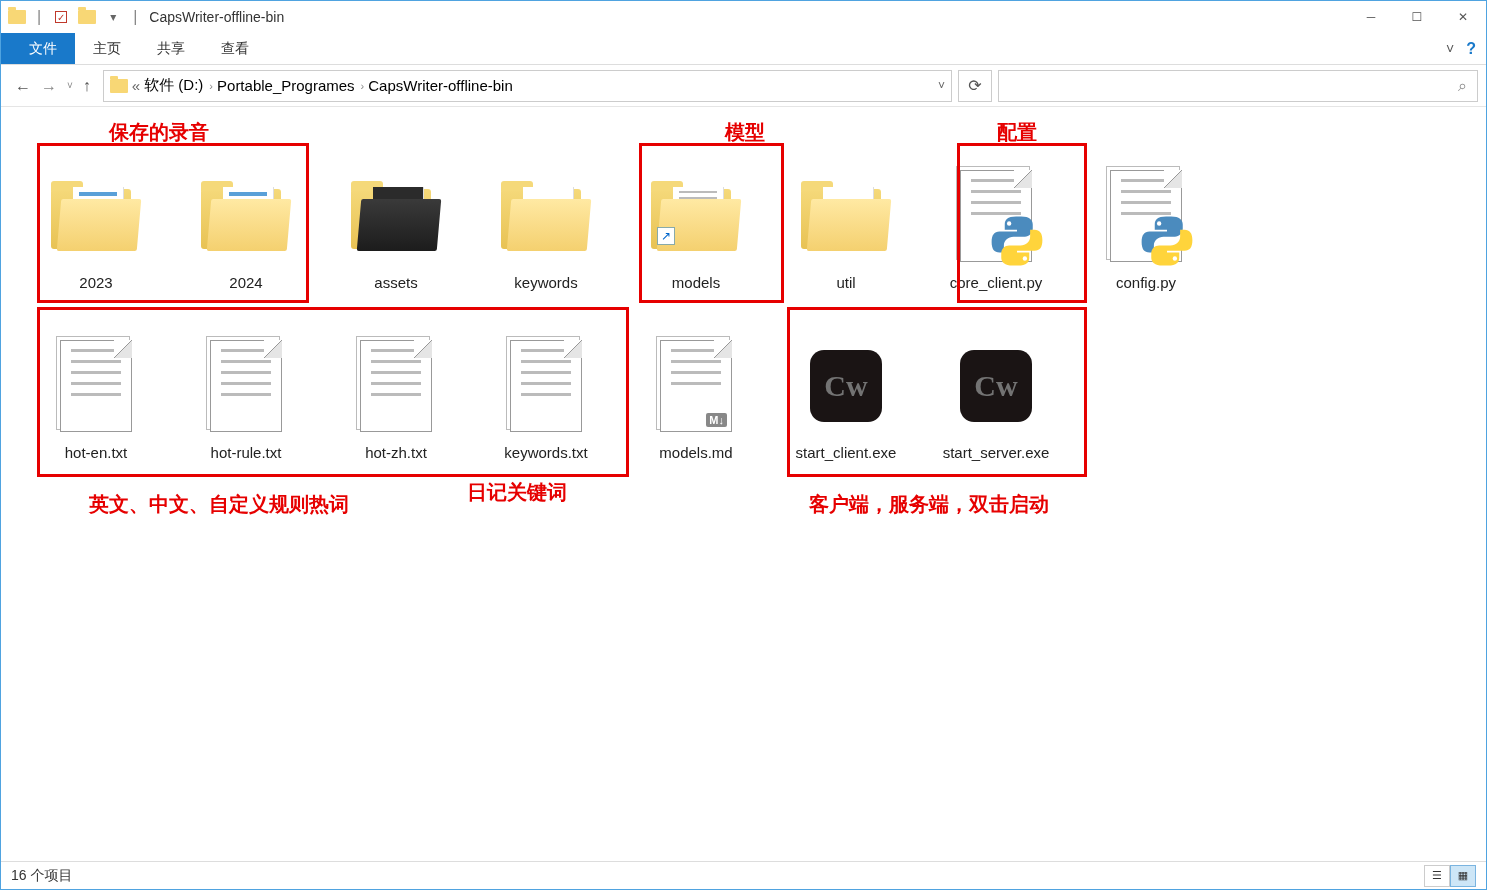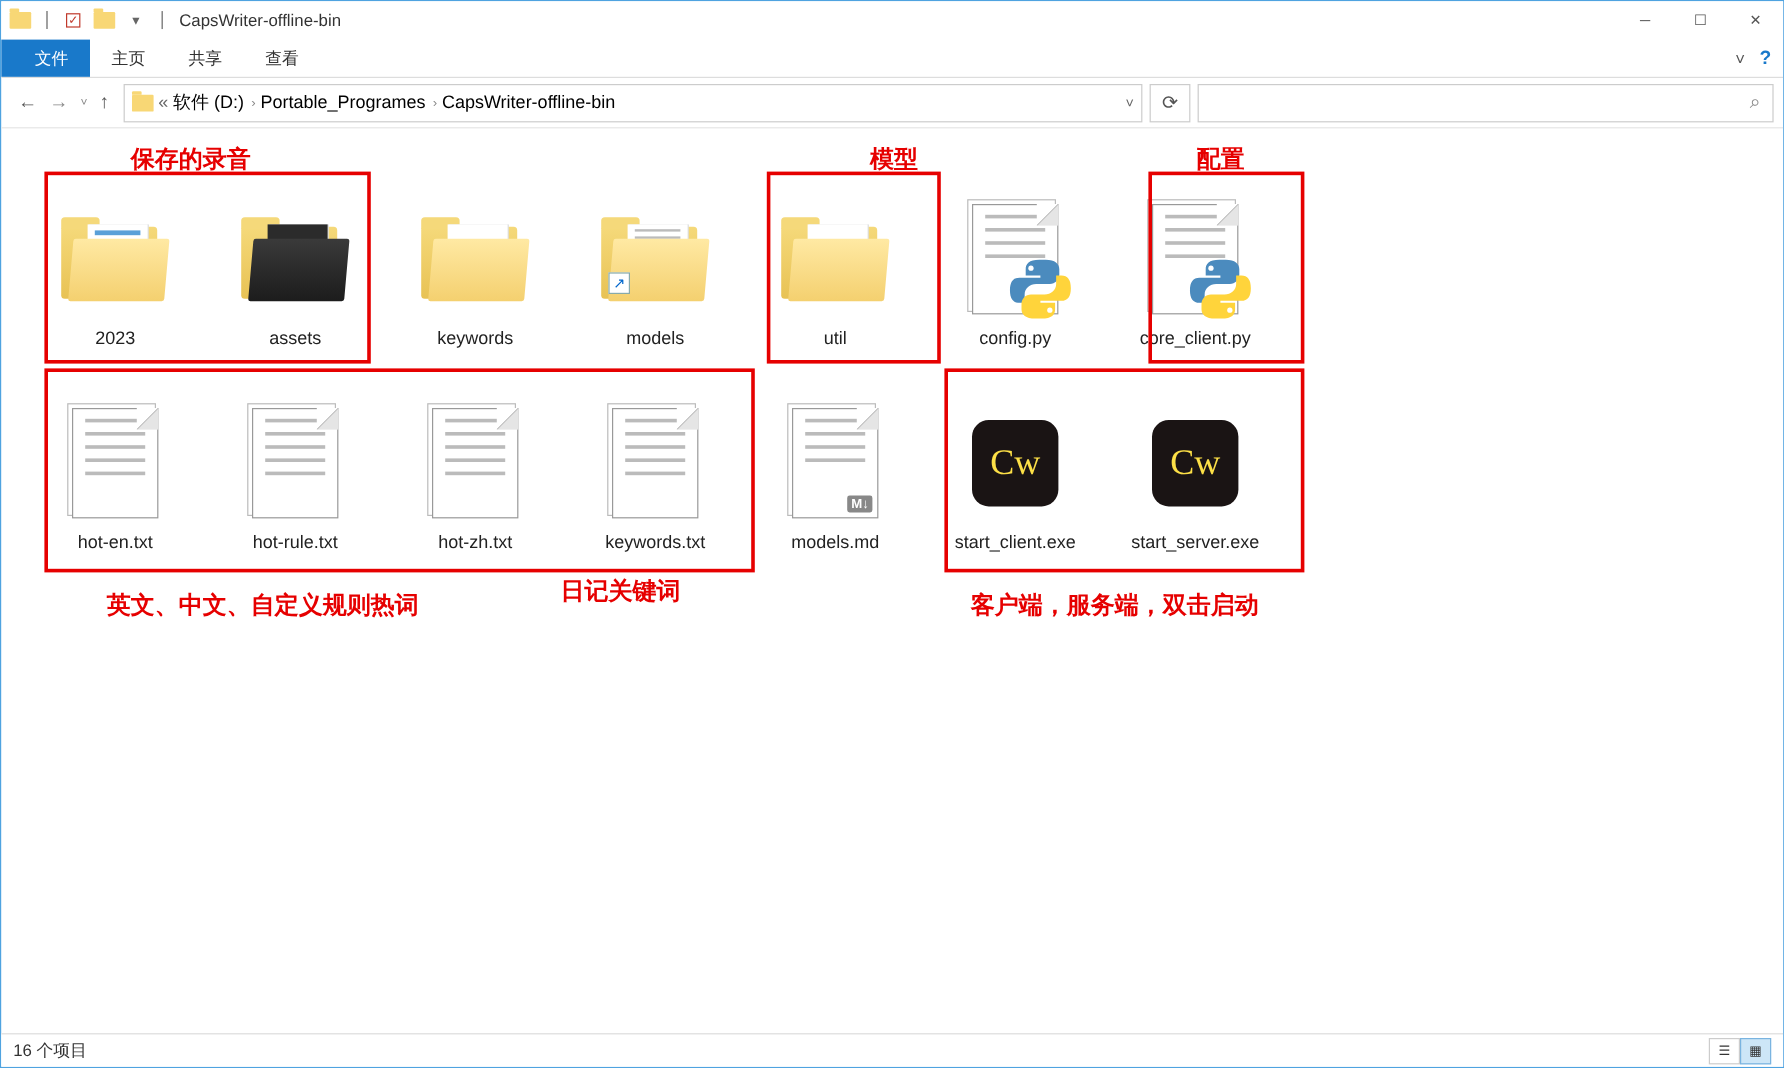--- a/index.html
+++ b/index.html
@@ -58,21 +58,21 @@
 .shortcut-badge { position:absolute; left:6px; bottom:6px; width:18px; height:18px; background:#fff; border:1px solid #8aa; display:flex; align-items:center; justify-content:center; font-size:12px; color:#06c; z-index:2; }
 
 
 .page { width: 72px; height: 92px; background: #fff; border: 1px solid #999; position: relative; box-shadow: -3px -3px 0 #fff, -3px -3px 0 1px #bbb; }
 .page::before { content:""; position:absolute; right:-1px; top:-1px; width:18px; height:18px; background: linear-gradient(135deg, #fff 0 48%, #999 50%, #e5e5e5 52%); }
 .page .tline { height:3px; background:#bbb; margin:8px 10px 0; }
 .page.md::after { content:"M↓"; position:absolute; right:4px; bottom:4px; background:#888; color:#fff; font-size:11px; font-weight:bold; padding:1px 3px; border-radius:2px; }
 .page.py .pylogo { position:absolute; right:-14px; bottom:-8px; width:56px; height:56px; }
 .pylogo svg { width:100%; height:100%; }
 
-.cw-icon { width: 72px; height: 72px; background: #1a1414; border-radius: 14px; display:flex; align-items:center; justify-content:center; color:#fde047; font-size:30px; font-weight:normal; font-family: Georgia, serif; }
+.cw-icon { width: 72px; height: 72px; background: #1a1414; border-radius: 14px; display:flex; align-items:center; justify-content:center; color:#737373; font-size:30px; font-weight:bold; font-family: Georgia, serif; }
 
 
 .statusbar { position: absolute; bottom: 0; left: 0; right: 0; height: 28px; border-top: 1px solid #ddd; display: flex; align-items: center; padding: 0 10px; font-size: 14px; color: #333; background: #fff; }
 .statusbar .views { margin-left: auto; display: flex; }
 .statusbar .view { width: 26px; height: 22px; border: 1px solid #ccc; display:flex; align-items:center; justify-content:center; font-size:11px; }
 .statusbar .view.active { background: #cde6f7; border-color:#7ab4e0; }
 </style>
 </head>
 <body>
 
@@ -165,20 +165,34 @@
               <div class="line"></div>
               <div class="line"></div>
             </div>
             <div class="front"></div>
           </div>
         </div>
       <div class="label">2023</div>
     </div>
     <div class="item">
       <div class="icon">
+          <div class="folder">
+            <div class="back"></div>
+            <div class="paper">
+              <div class="line"></div>
+              <div class="line"></div>
+              <div class="line"></div>
+            </div>
+            <div class="front"></div>
+          </div>
+        </div>
+      <div class="label">2024</div>
+    </div>
+    <div class="item">
+      <div class="icon">
           <div class="folder dark">
             <div class="back"></div>
             <div class="paper" style="background:#2b2b2b;"></div>
             <div class="front"></div>
           </div>
         </div>
       <div class="label">assets</div>
     </div>
     <div class="item">
       <div class="icon">
@@ -226,38 +240,38 @@
             <div class="tline"></div>
             <div class="tline"></div>
             <div class="pylogo"><svg viewBox="0 0 64 64">
                 <path fill="#4b8bbe" d="M31 4c-10 0-13 4-13 9v6h14v2H12c-6 0-9 4-9 12s3 12 9 12h5v-8c0-6 5-10 11-10h13c5 0 9-4 9-9V13c0-5-4-9-13-9H31z"></path>
                 <circle cx="23" cy="12" r="2.5" fill="#fff"></circle>
                 <path fill="#ffd43b" d="M33 60c10 0 13-4 13-9v-6H32v-2h20c6 0 9-4 9-12s-3-12-9-12h-5v8c0 6-5 10-11 10H23c-5 0-9 4-9 9v5c0 5 4 9 13 9h6z"></path>
                 <circle cx="41" cy="52" r="2.5" fill="#fff"></circle>
               </svg></div>
           </div>
         </div>
-      <div class="label">config.py</div>
+      <div class="label">core_client.py</div>
     </div>
     <div class="item">
       <div class="icon">
           <div class="page py">
             <div class="tline"></div>
             <div class="tline"></div>
             <div class="tline"></div>
             <div class="tline"></div>
             <div class="pylogo"><svg viewBox="0 0 64 64">
                 <path fill="#4b8bbe" d="M31 4c-10 0-13 4-13 9v6h14v2H12c-6 0-9 4-9 12s3 12 9 12h5v-8c0-6 5-10 11-10h13c5 0 9-4 9-9V13c0-5-4-9-13-9H31z"></path>
                 <circle cx="23" cy="12" r="2.5" fill="#fff"></circle>
                 <path fill="#ffd43b" d="M33 60c10 0 13-4 13-9v-6H32v-2h20c6 0 9-4 9-12s-3-12-9-12h-5v8c0 6-5 10-11 10H23c-5 0-9 4-9 9v5c0 5 4 9 13 9h6z"></path>
                 <circle cx="41" cy="52" r="2.5" fill="#fff"></circle>
               </svg></div>
           </div>
         </div>
-      <div class="label">core_client.py</div>
+      <div class="label">config.py</div>
     </div>
 
     <div style="flex-basis:100%;height:0;"></div>
 
     <div class="item">
       <div class="icon">
           <div class="page">
             <div class="tline"></div>
             <div class="tline"></div>
             <div class="tline"></div>

